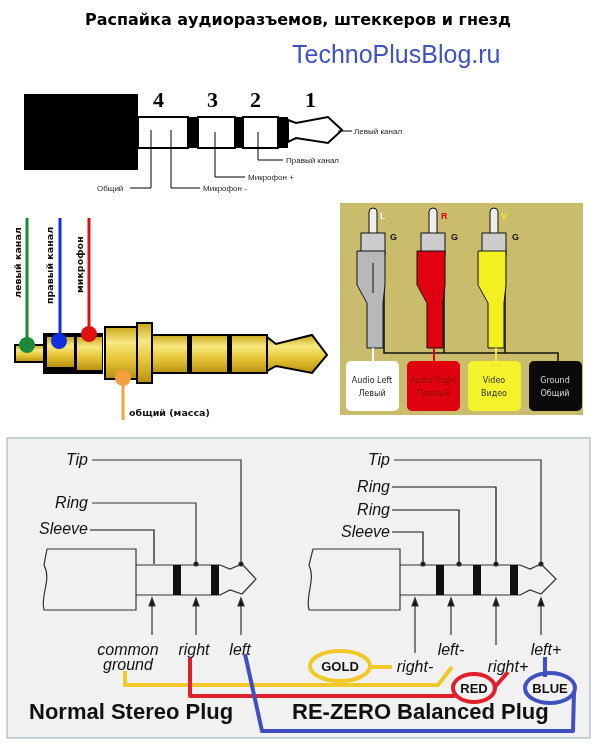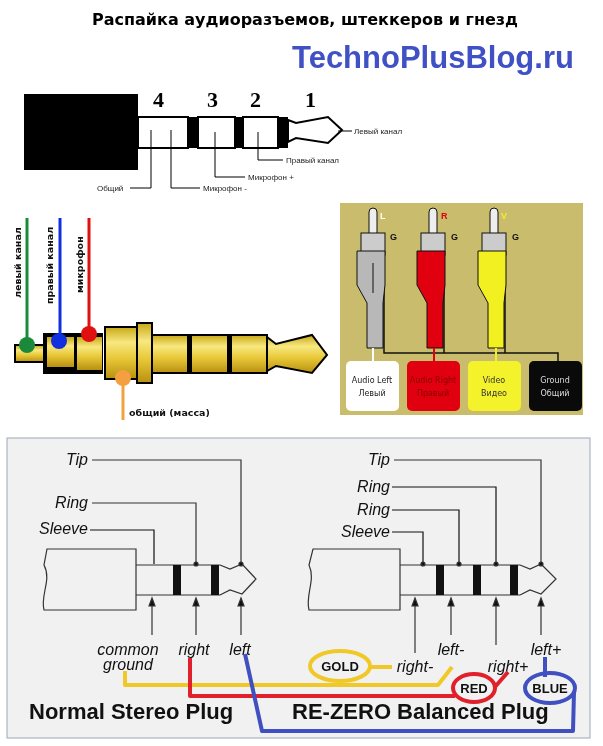--- a/index.html
+++ b/index.html
@@ -1,19 +1,19 @@
 <!DOCTYPE html>
 <html><head>
 <meta charset="utf-8">
 <style>
   html,body{margin:0;padding:0;background:#fff;}
   body{width:603px;height:746px;position:relative;overflow:hidden;font-family:"Liberation Sans",sans-serif;}
   .abs{position:absolute;}
-  #title{left:92px;top:10px;font-family:"DejaVu Sans",sans-serif;font-weight:bold;font-size:16px;color:#000;white-space:nowrap;}
-  #site{left:292px;top:40px;font-weight:bold;font-size:31px;color:#3f51c4;white-space:nowrap;text-align:right;}
+  #title{left:85px;top:10px;font-family:"DejaVu Sans",sans-serif;font-weight:bold;font-size:16px;color:#000;white-space:nowrap;}
+  #site{left:292px;top:40px;font-weight:normal;font-size:25px;color:#3f51c4;white-space:nowrap;text-align:right;}
   svg text{font-family:"Liberation Sans",sans-serif;}
   .lbl-sm{font-size:8px;fill:#222;}
   .num{font-family:"Liberation Serif",serif;font-weight:bold;font-size:22px;fill:#000;}
   .rot{font-family:"DejaVu Sans",sans-serif;font-weight:bold;font-size:9.5px;fill:#111;}
   .it{font-style:italic;font-size:16px;fill:#111;}
   .big{font-weight:bold;font-size:22px;fill:#111;}
   .tag{font-weight:bold;font-size:13px;fill:#111;}
   .rca-lbl{font-family:"DejaVu Sans",sans-serif;font-size:8px;}
 </style>
 </head>

